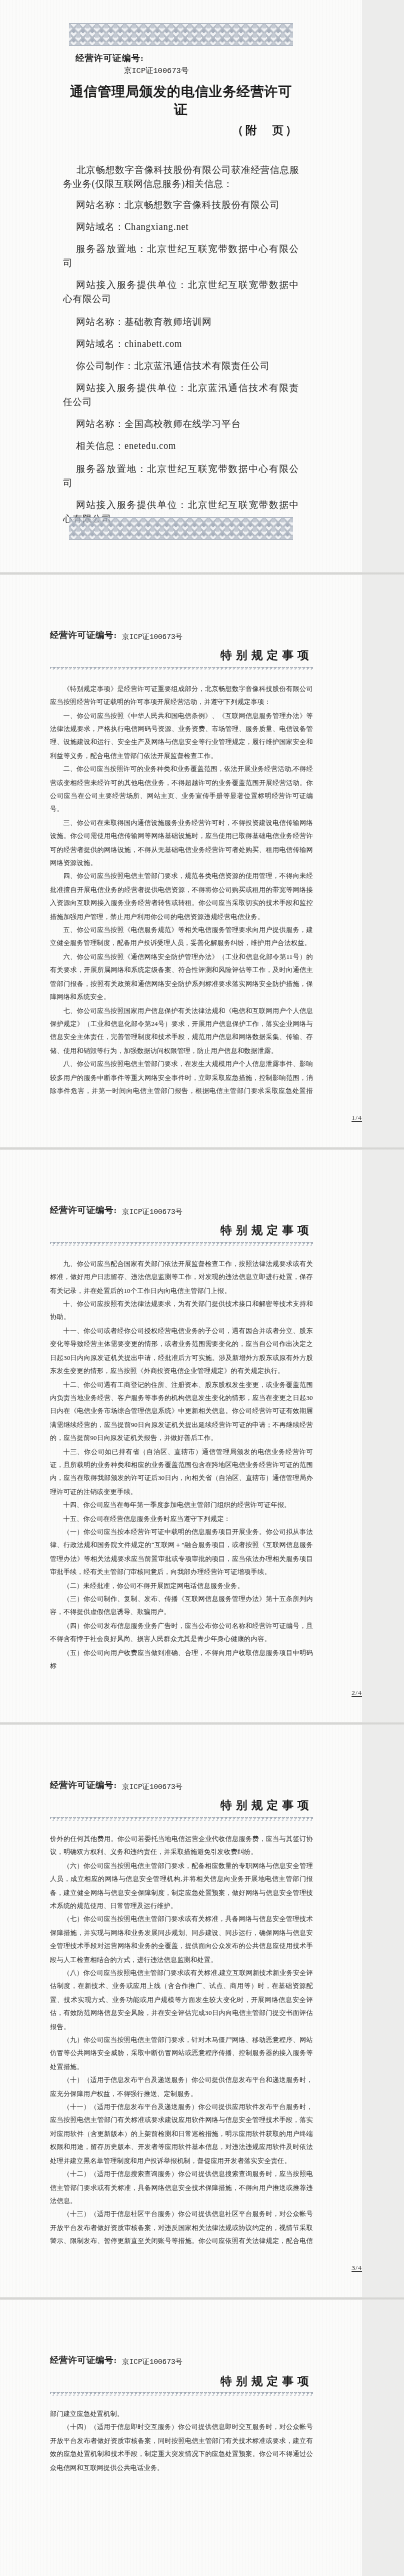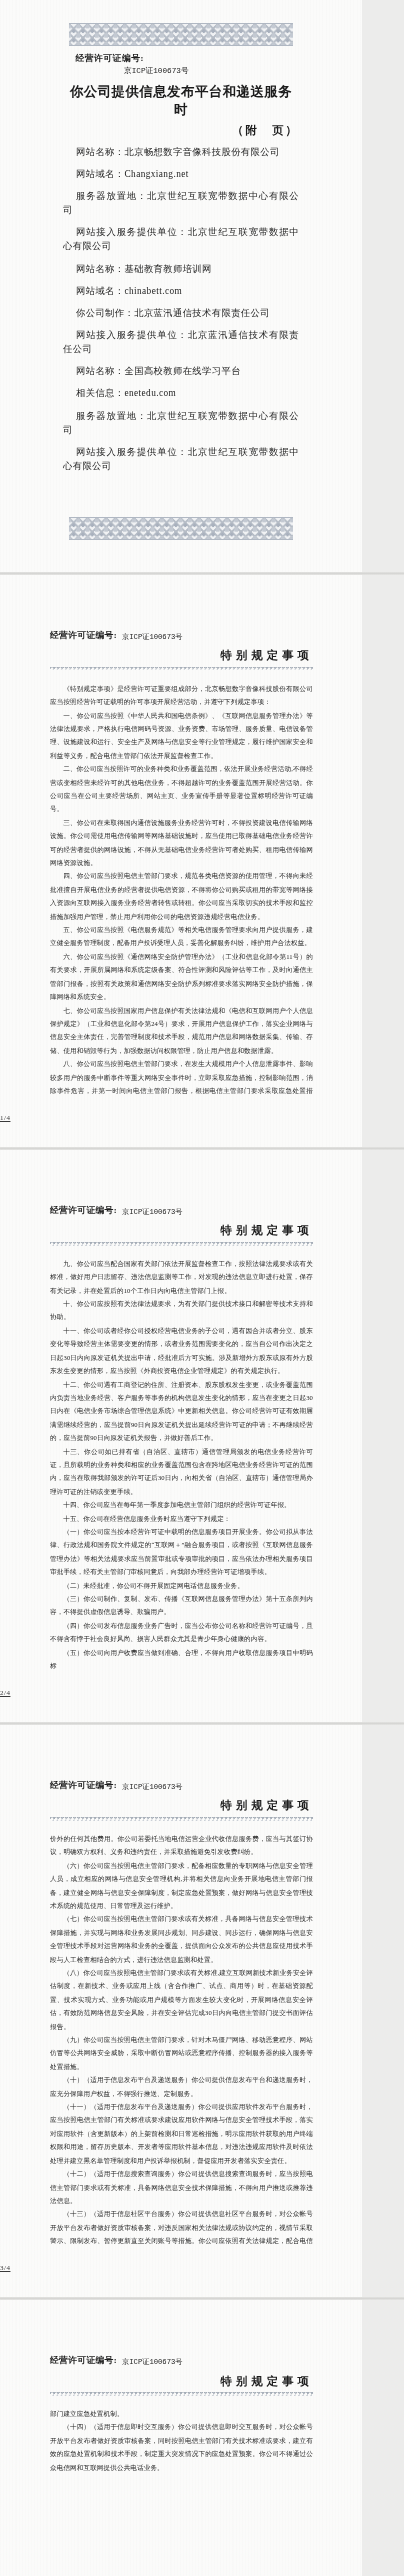--- a/index.html
+++ b/index.html
@@ -59,34 +59,35 @@
       linear-gradient(45deg,transparent 75%,#97a0ac 75%) 0 0/4.1px 3.6px,
       linear-gradient(315deg,#c3c9d1 25%,transparent 25%) 0 0/4.1px 3.6px;
     opacity:.85;
   }
   .sp-body{margin-top:11.3px;height:413px;overflow:hidden;color:#262626;}
   .sp-body p{
     margin:0;font-size:6.6px;line-height:13.4px;
     text-align:justify;text-indent:2em;letter-spacing:0.1px;
   }
   .sp-body p.cont{text-indent:0;}
-  .page-no{position:absolute;left:0;right:0;bottom:25px;text-align:left;font-size:7px;color:#3a3a3a;letter-spacing:0.5px;text-decoration:underline;}
+  .page-no{position:absolute;left:0;right:0;bottom:25px;text-align:right;font-size:7px;color:#3a3a3a;letter-spacing:0.5px;text-decoration:underline;}
 </style>
 </head>
 <body>
 
 <div class="canvas">
 
   <section class="page">
     <div class="ornament top"></div>
     <div class="p1-inner">
       <div class="p1-label">经营许可证编号:</div>
       <div class="p1-number">京ICP证100673号</div>
-      <h1 class="p1-title">你公司提供信息发布平台和递送服务时</h1>
+      <h1 class="p1-title">通信管理局颁发的电信业务经营许可证</h1>
       <div class="p1-subtitle">（附　页）</div>
+      <p class="p1-intro">北京畅想数字音像科技股份有限公司获准经营信息服务业务(仅限互联网信息服务)相关信息：</p>
       <div class="p1-items">
         <p class="p1-item">网站名称：北京畅想数字音像科技股份有限公司</p>
         <p class="p1-item">网站域名：Changxiang.net</p>
         <p class="p1-item">服务器放置地：北京世纪互联宽带数据中心有限公司</p>
         <p class="p1-item">网站接入服务提供单位：北京世纪互联宽带数据中心有限公司</p>
         <p class="p1-item">网站名称：基础教育教师培训网</p>
         <p class="p1-item">网站域名：chinabett.com</p>
         <p class="p1-item">你公司制作：北京蓝汛通信技术有限责任公司</p>
         <p class="p1-item">网站接入服务提供单位：北京蓝汛通信技术有限责任公司</p>
         <p class="p1-item">网站名称：全国高校教师在线学习平台</p>

